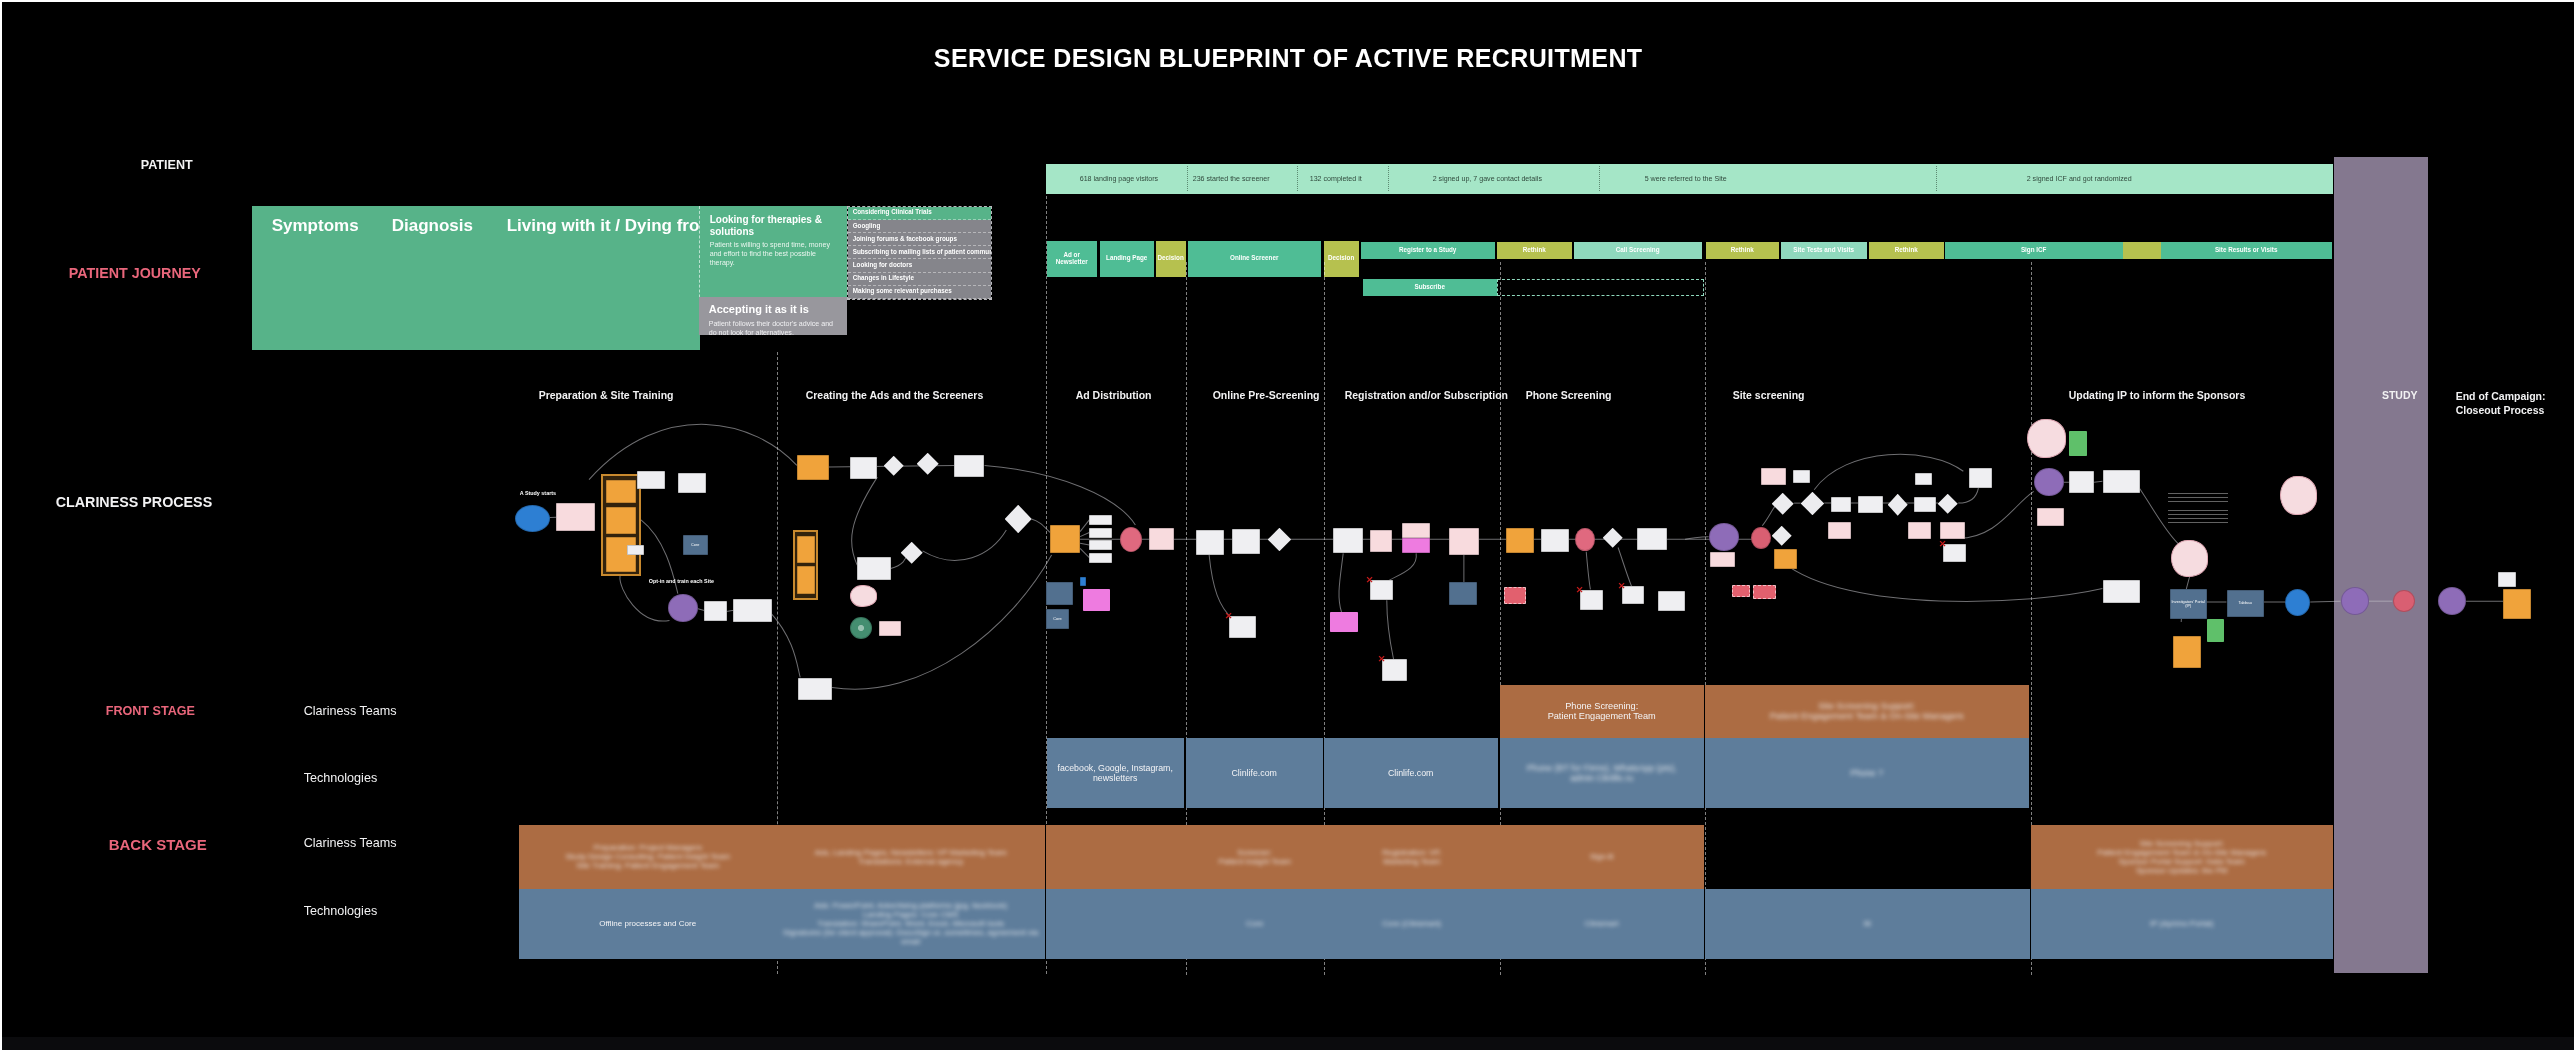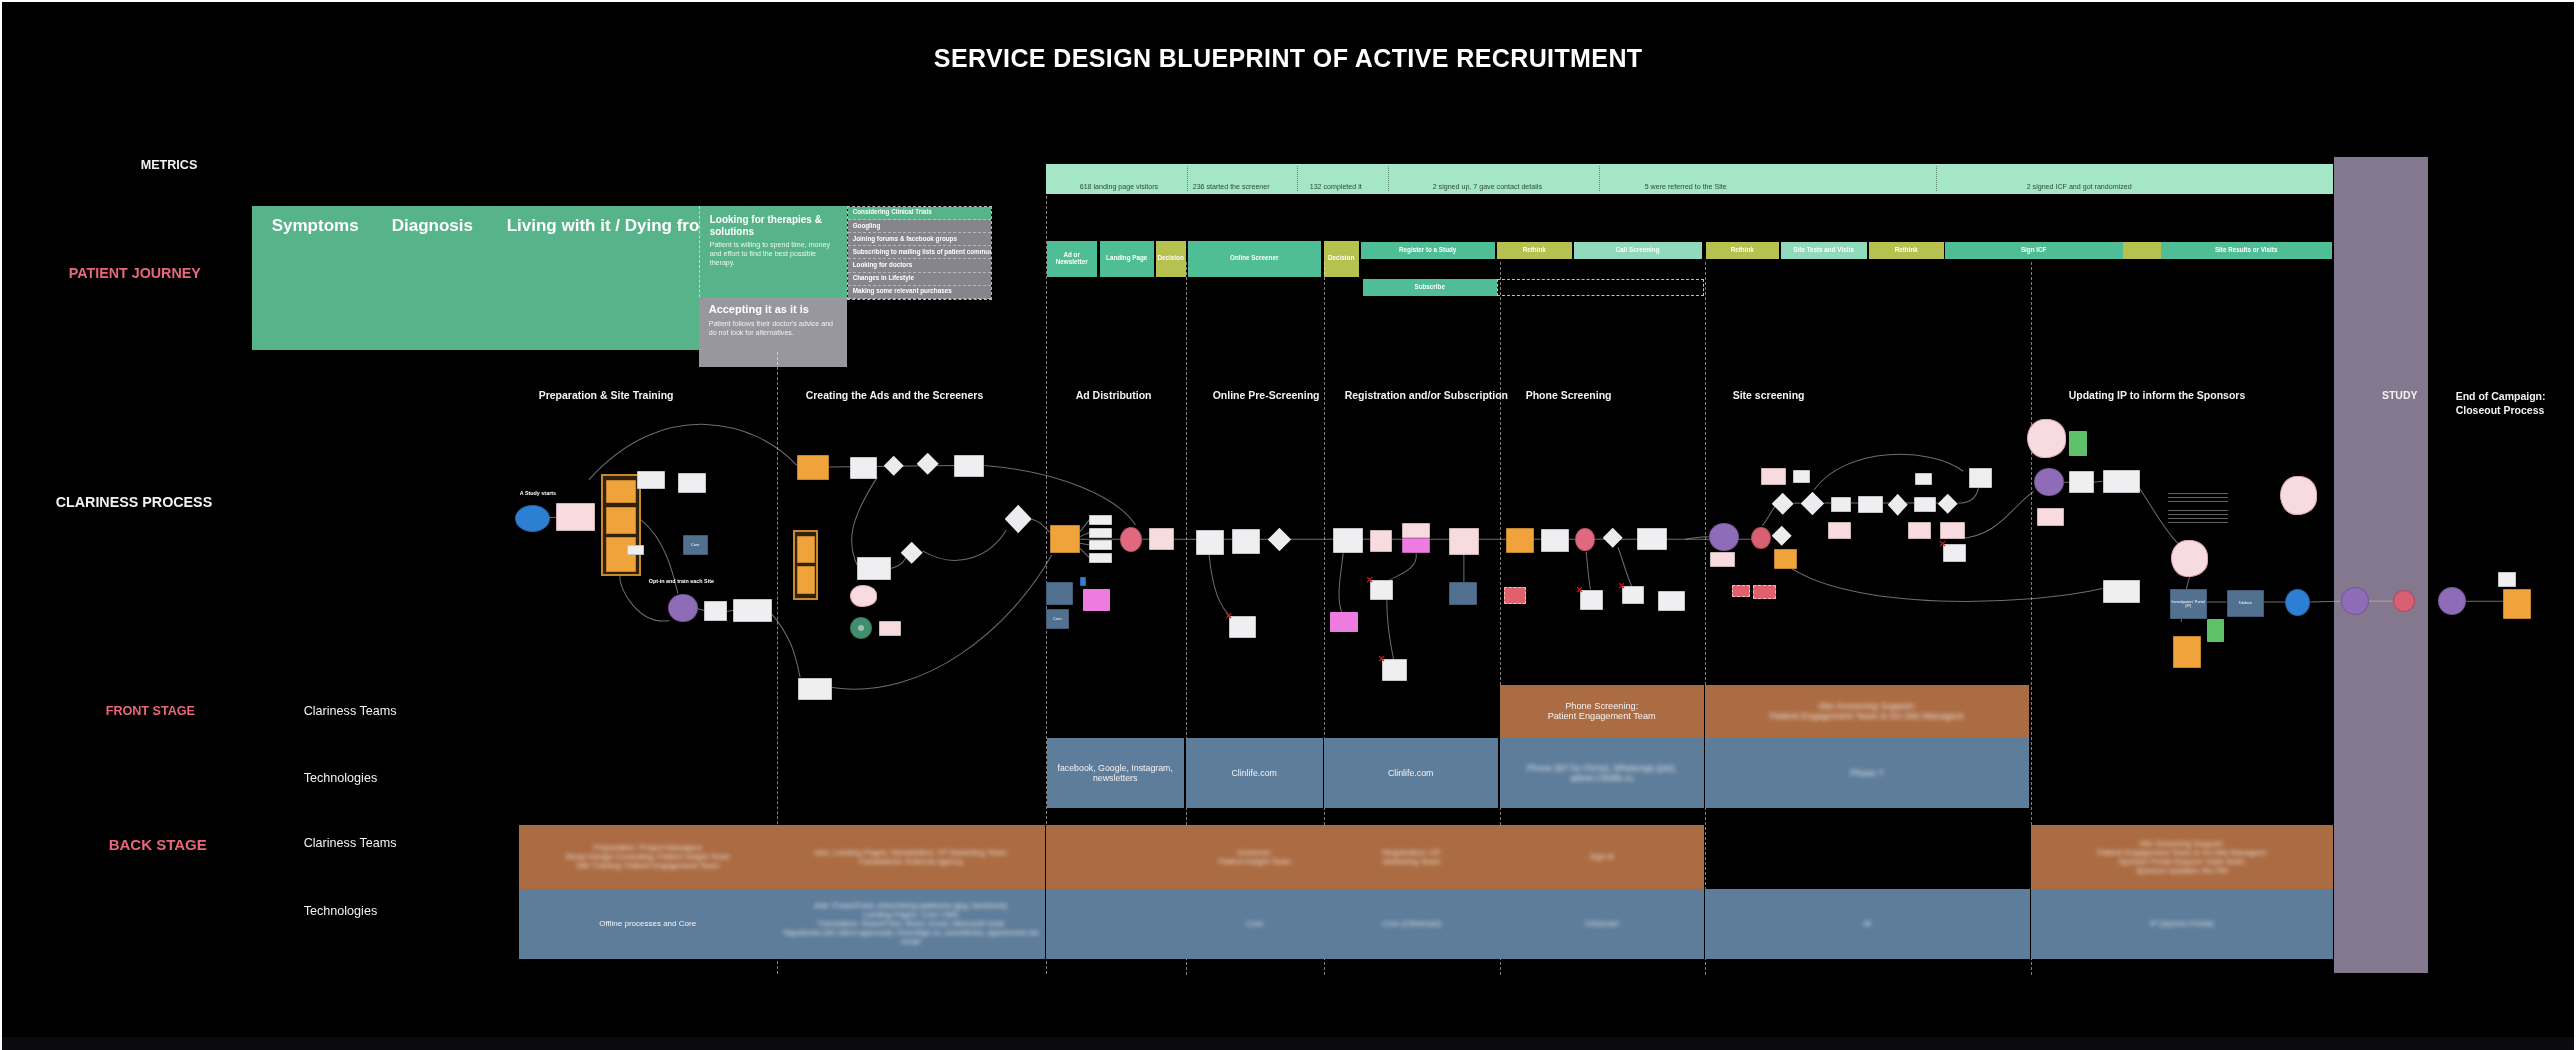--- a/index.html
+++ b/index.html
@@ -6,27 +6,27 @@
   #stage{position:relative;width:2576px;height:1050px;background:#fff;overflow:hidden;
          font-family:"Liberation Sans",sans-serif;}
   #canvas{position:absolute;left:1.7px;top:1.7px;right:1.7px;bottom:0;background:#000000;}
   .abs{position:absolute;}
   .lbl{position:absolute;color:#F2F2F3;white-space:pre-line;}
   .bold{font-weight:bold;}
   .pinktxt{color:#E9667B;}
   #title{left:0;width:2573px;text-align:center;top:42px;font-size:25px;letter-spacing:0.4px;color:#fff;font-weight:bold;}
   
   #metrics-bar{left:1044px;top:162px;width:1287px;height:30px;background:#A5E6C7;}
-  .metric{position:absolute;top:0;height:30px;display:flex;align-items:center;font-size:7.1px;color:#30493C;white-space:nowrap;margin-top:8px;}
+  .metric{position:absolute;top:0;height:30px;display:flex;align-items:center;font-size:7.1px;color:#30493C;white-space:nowrap;}
   .msep{position:absolute;top:2.5px;height:25px;border-left:0.8px dotted #5d8a72;}
   
   .jgreen{background:#57B389;}
   #pj-main{left:250px;top:204px;width:448px;height:144px;}
   #pj-look{left:697px;top:204px;width:148px;height:116px;border-left:0.8px dashed rgba(255,255,255,.6);}
-  #pj-accept{left:697px;top:295px;width:148px;height:70px;background:#98979D;}
+  #pj-accept{left:697px;top:295px;width:148px;height:38px;background:#98979D;}
   .stage-lbl{position:absolute;top:214px;font-size:17px;font-weight:bold;color:#fff;}
   .panel-title{font-weight:bold;color:#fff;font-size:10px;line-height:1.15;white-space:pre-line;}
   .panel-body{color:#EAF6EF;font-size:7.1px;line-height:1.25;margin-top:4.2px;white-space:pre-line;}
   #activities{left:845px;top:204px;width:143px;border:0.8px dashed #b9b9be;}
   .act-row{font-size:6.3px;font-weight:bold;color:#fff;padding:1.7px 0 1.7px 5px;height:8.8px;line-height:8.8px;
            background:#85858B;border-bottom:0.8px dashed rgba(255,255,255,.4);white-space:nowrap;overflow:hidden;}
   .act-row.first{background:#57B389;}
   
   .seg{position:absolute;display:flex;align-items:center;justify-content:center;text-align:center;
        color:#fff;font-weight:bold;font-size:6.3px;line-height:1.1;white-space:pre-line;}
@@ -57,21 +57,21 @@
   svg#edges{position:absolute;left:0;top:0;pointer-events:none;}
 </style>
 </head>
 <body>
 
 <div id="stage">
  <div id="canvas">
 
   <div id="title" class="lbl bold">SERVICE DESIGN BLUEPRINT OF ACTIVE RECRUITMENT</div>
 
-  <div class="lbl bold" style="left:139px;top:156px;font-size:12.6px;">METRICS</div>
+  <div class="lbl bold" style="left:139px;top:156px;font-size:12.6px;">PATIENT</div>
   <div class="lbl bold pinktxt" style="left:67px;top:263px;font-size:14.3px;">PATIENT JOURNEY</div>
   <div class="lbl bold" style="left:54px;top:492px;font-size:14.3px;">CLARINESS PROCESS</div>
   <div class="lbl bold pinktxt" style="left:104px;top:702px;font-size:12.6px;">FRONT STAGE</div>
   <div class="lbl" style="left:302px;top:702px;font-size:12.6px;">Clariness Teams</div>
   <div class="lbl" style="left:302px;top:769px;font-size:12.6px;">Technologies</div>
   <div class="lbl bold pinktxt" style="left:107px;top:834px;font-size:15px;">BACK STAGE</div>
   <div class="lbl" style="left:302px;top:834px;font-size:12.6px;">Clariness Teams</div>
   <div class="lbl" style="left:302px;top:902px;font-size:12.6px;">Technologies</div>
 
   <div id="metrics-bar" class="abs">

